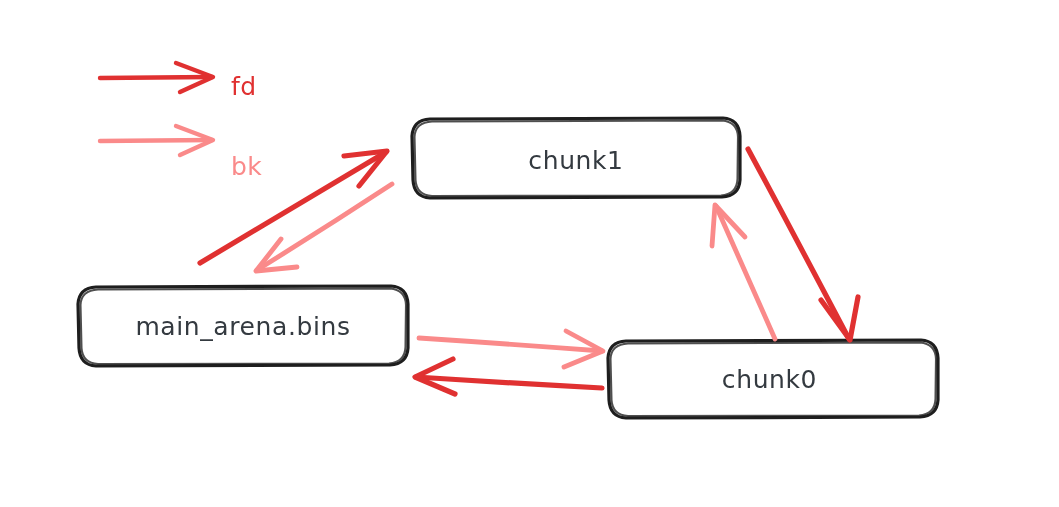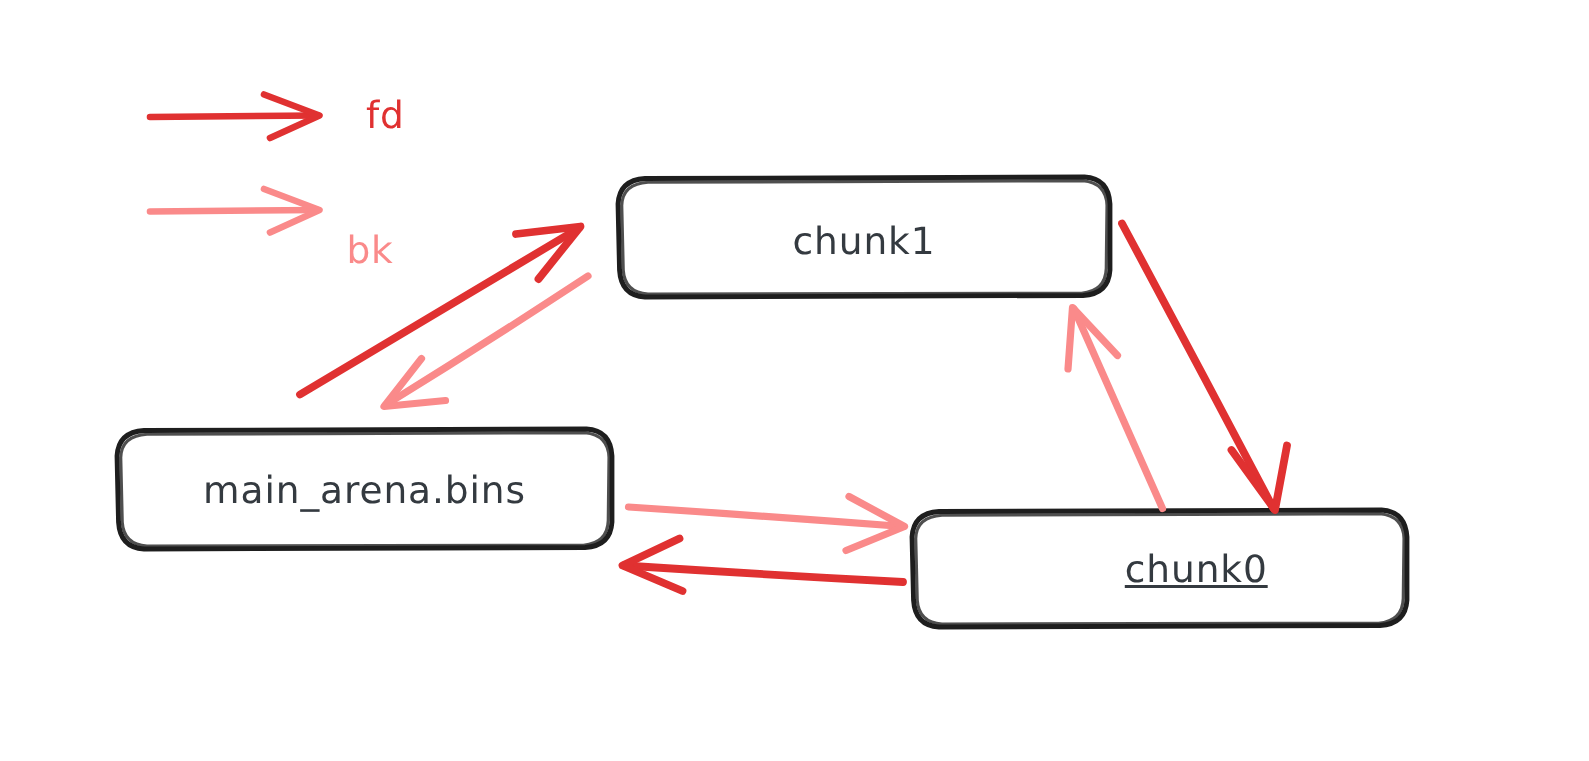--- a/index.html
+++ b/index.html
@@ -35,25 +35,25 @@
     white-space: nowrap;
     pointer-events: none;
   }
   .legend-label {
     position: absolute;
     font-family: "DejaVu Sans", sans-serif;
     font-size: 25px;
     letter-spacing: 0.5px;
     white-space: nowrap;
   }
-  #legend-fd-label { left: 231px; top: 62px; margin-left: 13px; }
+  #legend-fd-label { left: 231px; top: 72px; }
   #legend-bk-label { left: 231px; top: 124px; margin-top: 28px; }
   #label-chunk1 { left: 412px; top: 118px; width: 328px; height: 84px; }
   #label-main-arena { left: 78px; top: 286px; width: 330px; height: 80px; }
-  #label-chunk0 { left: 628px; top: 340px; width: 339px; height: 78px; text-decoration: underline; }
+  #label-chunk0 { left: 600px; top: 340px; width: 339px; height: 78px; }
 </style>
 </head>
 <body>
 
 <div id="canvas">
 
   <svg id="scene" viewBox="0 0 1059 507" xmlns="http://www.w3.org/2000/svg">
 
     <g>
       <path d="M430 119 L723 118 Q739 119 740 136 L740 180 Q739 196 722 197 L430 198 Q414 197 413 180 L412 136 Q413 120 430 119 Z" fill="#ffffff" stroke="#1e1e1e" stroke-width="3.2" stroke-linecap="round" stroke-linejoin="round"></path>

